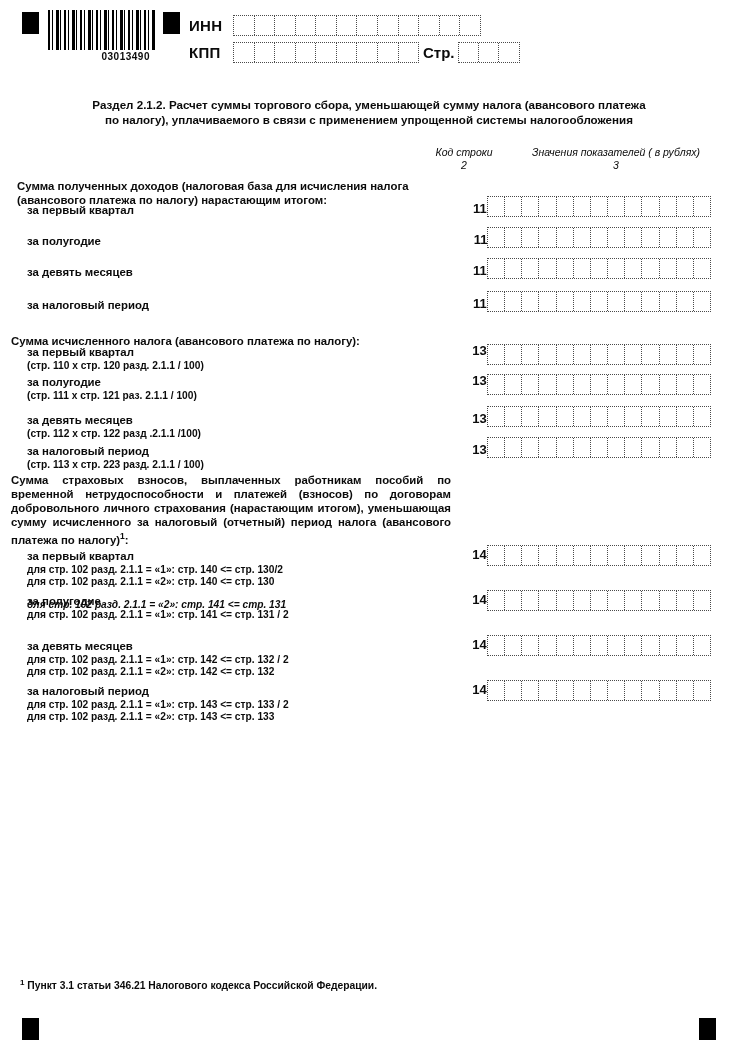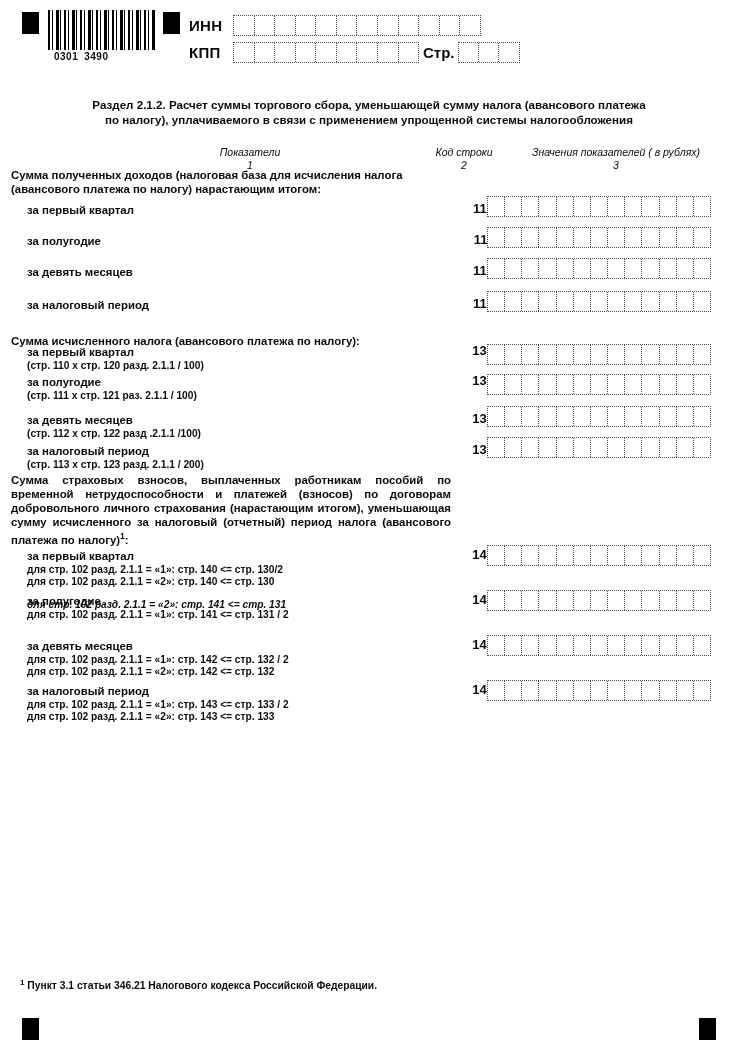--- a/index.html
+++ b/index.html
@@ -42,27 +42,26 @@
     background-image: repeating-linear-gradient(
       to right,
       #000 0px, #000 2px, #fff 2px, #fff 4px,
       #000 4px, #000 5px, #fff 5px, #fff 8px,
       #000 8px, #000 11px, #fff 11px, #fff 12px,
       #000 12px, #000 13px, #fff 13px, #fff 16px
     );
   }
   .barcode-digits {
     display: flex;
-    justify-content: flex-start;
+    justify-content: flex-end;
     font-size: 10px;
     font-weight: bold;
     letter-spacing: 0.5px;
     margin-top: 1px;
     padding: 0 6px;
-    gap: 6px;
   }
 
   
   .cellrow {
     display: flex;
     height: 21px;
     border: 1px dotted #4a4a4a;
     box-sizing: border-box;
     background: #fff;
   }
@@ -237,36 +236,32 @@
       </div>
   </div>
 </div>
 
 <div class="title">
   <div>Раздел 2.1.2. Расчет суммы торгового сбора, уменьшающей сумму налога (авансового платежа</div>
   <div>по налогу), уплачиваемого в связи с применением упрощенной системы налогообложения</div>
 </div>
 
 <div class="colheads">
-  <div class="ch ch-pokaz">
-    <span>Показатели</span>
-    <span class="num">1</span>
-  </div>
   <div class="ch ch-kod">
     <span>Код строки</span>
     <span class="num">2</span>
   </div>
   <div class="ch ch-znach">
     <span>Значения показателей ( в рублях)</span>
     <span class="num">3</span>
   </div>
 </div>
 
 <div id="form-body">
-    <div class="section-head" style="top: 168px; width: 430px;">
+    <div class="section-head" style="top: 179px; width: 430px; margin-left: 6px;">
       <div>Сумма полученных доходов (налоговая база для исчисления налога</div>
       <div>(авансового платежа по налогу) нарастающим итогом:</div>
     </div>
     <div class="item-label" style="top: 203px;">за первый квартал</div>
     <div class="code" style="top: 201px;">110</div>
     <div class="valuebox cellrow" style="top: 196px;">
       <span class="cell"></span>
       <span class="cell"></span>
       <span class="cell"></span>
       <span class="cell"></span>
@@ -382,21 +377,21 @@
       <span class="cell"></span>
       <span class="cell"></span>
       <span class="cell"></span>
       <span class="cell"></span>
       <span class="cell"></span>
       <span class="cell"></span>
       <span class="cell"></span>
       <span class="cell"></span>
     </div>
     <div class="item-label" style="top: 444px;">за налоговый период</div>
-    <div class="item-sub" style="top: 459px;">(стр. 113 x стр. 123 разд. 2.1.1 / 200)</div>
+    <div class="item-sub" style="top: 459px;">(стр. 113 x стр. 223 разд. 2.1.1 / 100)</div>
     <div class="code" style="top: 442px;">133</div>
     <div class="valuebox cellrow" style="top: 437px;">
       <span class="cell"></span>
       <span class="cell"></span>
       <span class="cell"></span>
       <span class="cell"></span>
       <span class="cell"></span>
       <span class="cell"></span>
       <span class="cell"></span>
       <span class="cell"></span>

